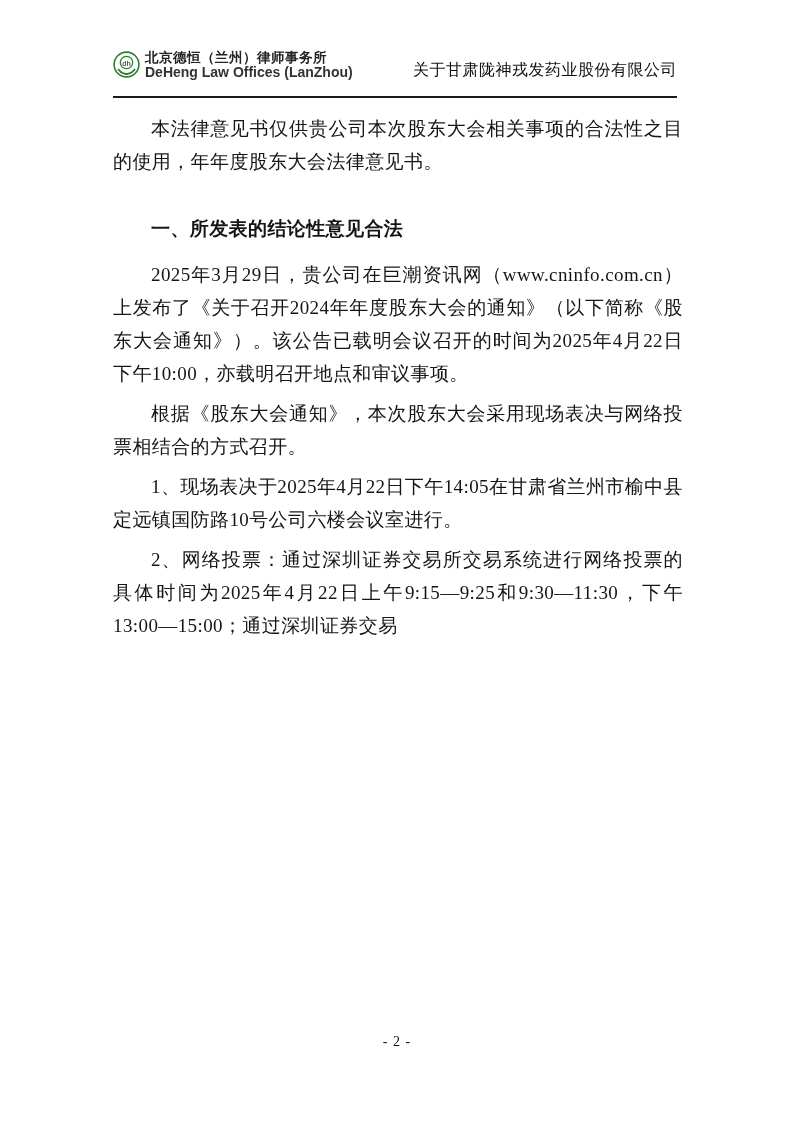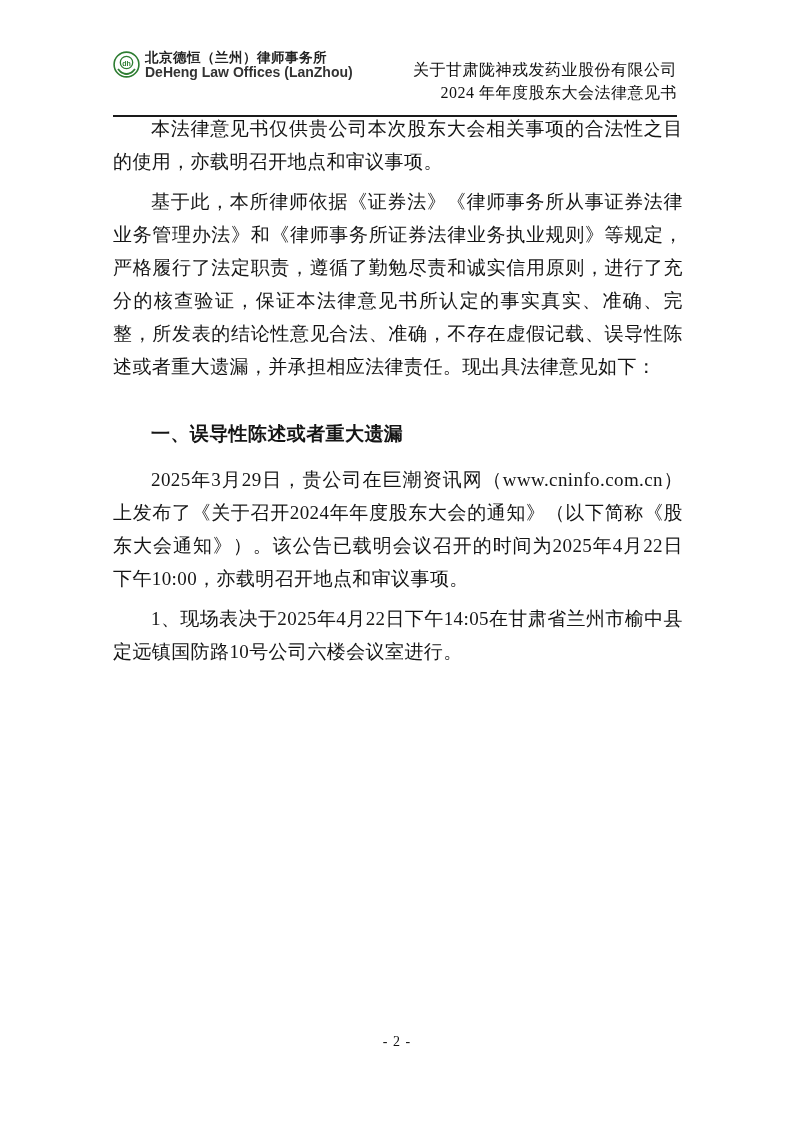--- a/index.html
+++ b/index.html
@@ -103,29 +103,29 @@
           <path d="M7 20.5 l2.2 1.6 M11 22.4 l1.8 0.8 M20 20.5 l-2.2 1.6 M16 22.4 l-1.8 0.8" stroke="#2e7d32" stroke-width="1.1" fill="none"></path>
         </svg>
       </span>
       <span class="firm-names">
         <span class="firm-cn">北京德恒（兰州）律师事务所</span>
         <span class="firm-en">DeHeng Law Offices (LanZhou)</span>
       </span>
     </div>
     <div class="doc-title">
       <div>关于甘肃陇神戎发药业股份有限公司</div>
-      <div>2024 年年度股东大会法律意见书</div>
     </div>
   </div>
 
   <div class="content">
-    <p class="para">本法律意见书仅供贵公司本次股东大会相关事项的合法性之目的使用，亦载明召开地点和审议事项。</p>
-    <p class="para">基于此，本所律师依据《证券法》《律师事务所从事证券法律业务管理办法》和《律师事务所证券法律业务执业规则》等规定，严格履行了法定职责，遵循了勤勉尽责和诚实信用原则，进行了充分的核查验证，保证本法律意见书所认定的事实真实、准确、完整，所发表的结论性意见合法、准确，不存在虚假记载、误导性陈述或者重大遗漏，并承担相应法律责任。现出具法律意见如下：</p>
+    <p class="para">本法律意见书仅供贵公司本次股东大会相关事项的合法性之目的使用，年年度股东大会法律意见书。</p>
 
-    <p class="section-title">一、误导性陈述或者重大遗漏</p>
+    <p class="section-title">一、所发表的结论性意见合法</p>
     <p class="para">2025年3月29日，贵公司在巨潮资讯网（www.cninfo.com.cn）上发布了《关于召开2024年年度股东大会的通知》（以下简称《股东大会通知》）。该公告已载明会议召开的时间为2025年4月22日下午10:00，亦载明召开地点和审议事项。</p>
 
+    <p class="para">根据《股东大会通知》，本次股东大会采用现场表决与网络投票相结合的方式召开。</p>
     <p class="para">1、现场表决于2025年4月22日下午14:05在甘肃省兰州市榆中县定远镇国防路10号公司六楼会议室进行。</p>
+    <p class="para">2、网络投票：通过深圳证券交易所交易系统进行网络投票的具体时间为2025年4月22日上午9:15—9:25和9:30—11:30，下午13:00—15:00；通过深圳证券交易</p>
   </div>
 
   <div class="footer">- 2 -</div>
 
 </div>
 
 </body></html>

